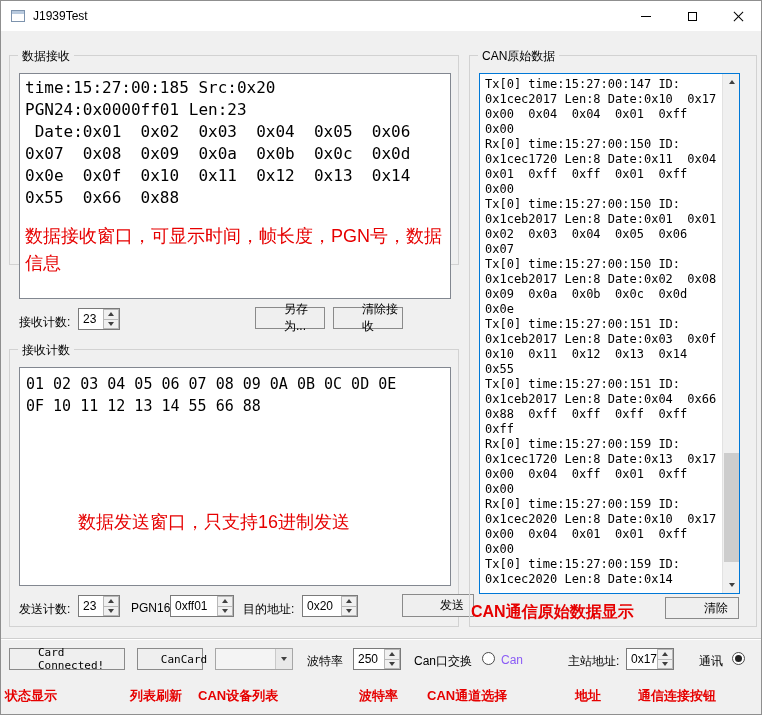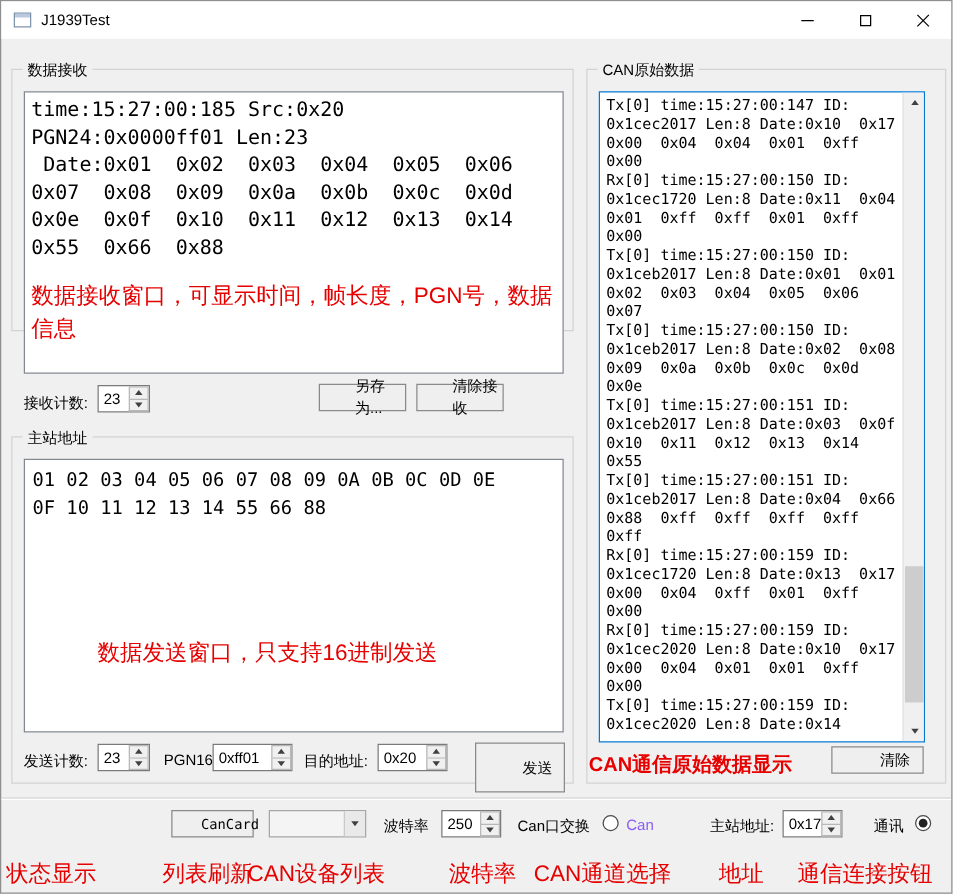--- a/index.html
+++ b/index.html
@@ -56,21 +56,21 @@
   .radio{position:absolute;width:13px;height:13px;border:1px solid #4a4a4a;border-radius:50%;background:#fff;}
   .radio.checked::after{content:"";position:absolute;left:2px;top:2px;width:7px;height:7px;border-radius:50%;background:#222;}
 
   .vscroll{position:absolute;right:0;top:0;width:17px;height:100%;background:#f0f0f0;border-left:1px solid #e2e2e2;}
   .vs-arrow{position:absolute;left:0;width:17px;height:16px;display:flex;align-items:center;justify-content:center;}
   .vs-top{top:0;} .vs-bot{bottom:0;}
   .vs-thumb{position:absolute;left:1px;width:15px;top:73%;height:21%;background:#cdcdcd;}
 
   .hline{position:absolute;left:0;width:760px;height:2px;border-top:1px solid #cfcfcf;border-bottom:1px solid #ffffff;}
 
-  .bottom-note{position:absolute;font-size:18px;font-weight:normal;color:var(--note-red);white-space:nowrap;}
+  .bottom-note{position:absolute;font-size:13px;font-weight:bold;color:var(--note-red);white-space:nowrap;}
 </style>
 </head>
 <body>
 
 <div class="window">
 
   <div class="titlebar">
     <span class="app-icon"></span>
     <span class="win-title">J1939Test</span>
     <div class="caption-btns">
@@ -107,21 +107,21 @@
         <span class="sb sb-dn">
             <i class="tri-dn"></i>
           </span>
       </span>
     </div>
     <div class="btn" style="left:245px;top:251px;width:70px;height:22px;">另存为...</div>
     <div class="btn" style="left:323px;top:251px;width:70px;height:22px;">清除接收</div>
   </div>
 
   <div class="group" style="left:8px;top:348px;width:450px;height:278px;">
-    <span class="group-title">主站地址</span>
+    <span class="group-title">接收计数</span>
     <div class="textpanel" style="left:9px;top:17px;width:432px;height:219px;">
       <pre class="tx-pre">01 02 03 04 05 06 07 08 09 0A 0B 0C 0D 0E
 0F 10 11 12 13 14 55 66 88</pre>
       <div class="tx-note">数据发送窗口，只支持16进制发送</div>
     </div>
     <span class="lbl" style="left:9px;top:251px;">发送计数:</span>
     <div class="spin" style="left:68px;top:245px;width:42px;">
       <span class="spin-val">23</span>
       <span class="spin-btns">
         <span class="sb">
@@ -149,21 +149,21 @@
       <span class="spin-val">0x20</span>
       <span class="spin-btns">
         <span class="sb">
             <i class="tri-up"></i>
           </span>
         <span class="sb sb-dn">
             <i class="tri-dn"></i>
           </span>
       </span>
     </div>
-    <div class="btn" style="left:370px;top:244px;width:72px;height:40px;">发送</div>
+    <div class="btn" style="left:392px;top:244px;width:72px;height:23px;">发送</div>
   </div>
 
   <div class="group" style="left:468px;top:54px;width:288px;height:572px;">
     <span class="group-title">CAN原始数据</span>
     <div class="raw-panel" style="left:9px;top:17px;width:261px;height:521px;">
       <pre class="raw-pre">Tx[0] time:15:27:00:147 ID:
 0x1cec2017 Len:8 Date:0x10  0x17
 0x00  0x04  0x04  0x01  0xff
 0x00
 Rx[0] time:15:27:00:150 ID:
@@ -205,20 +205,21 @@
             <i class="tri-dn"></i>
           </div>
       </div>
     </div>
     <div class="raw-note" style="left:1px;top:546px;">CAN通信原始数据显示</div>
     <div class="btn" style="left:195px;top:541px;width:74px;height:22px;">清除</div>
   </div>
 
   <div class="hline" style="top:637px;"></div>
 
+  <div class="btn btn-mono" style="left:8px;top:647px;width:116px;height:22px;">Card Connected!</div>
   <div class="btn btn-mono" style="left:136px;top:647px;width:66px;height:22px;">CanCard</div>
 
   <div class="combo" style="left:214px;top:647px;width:78px;">
     <span class="combo-val"></span>
     <span class="combo-btn">
         <i class="tri-dn"></i>
       </span>
   </div>
 
   <span class="lbl" style="left:306px;top:652px;">波特率</span>

